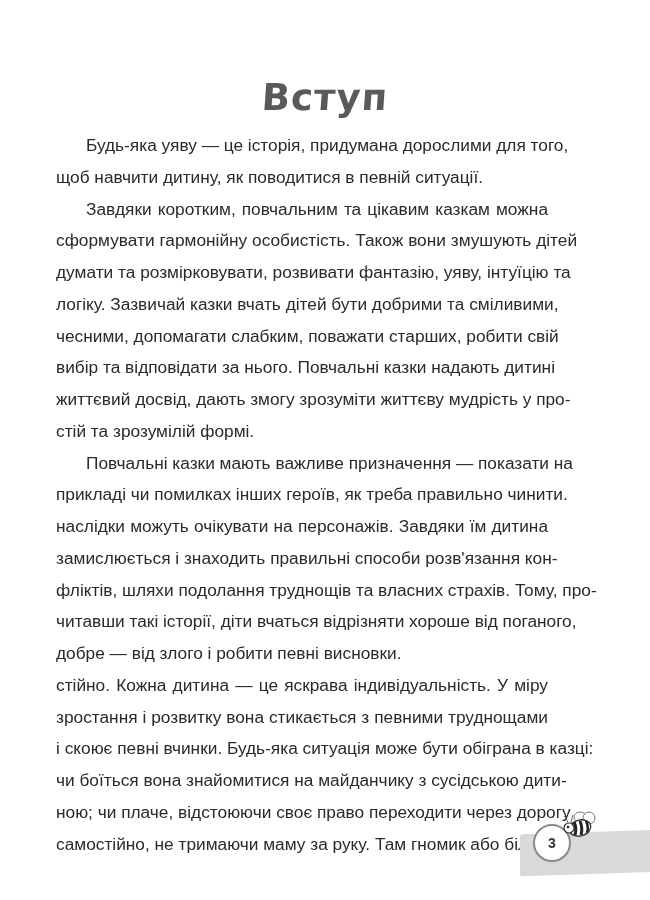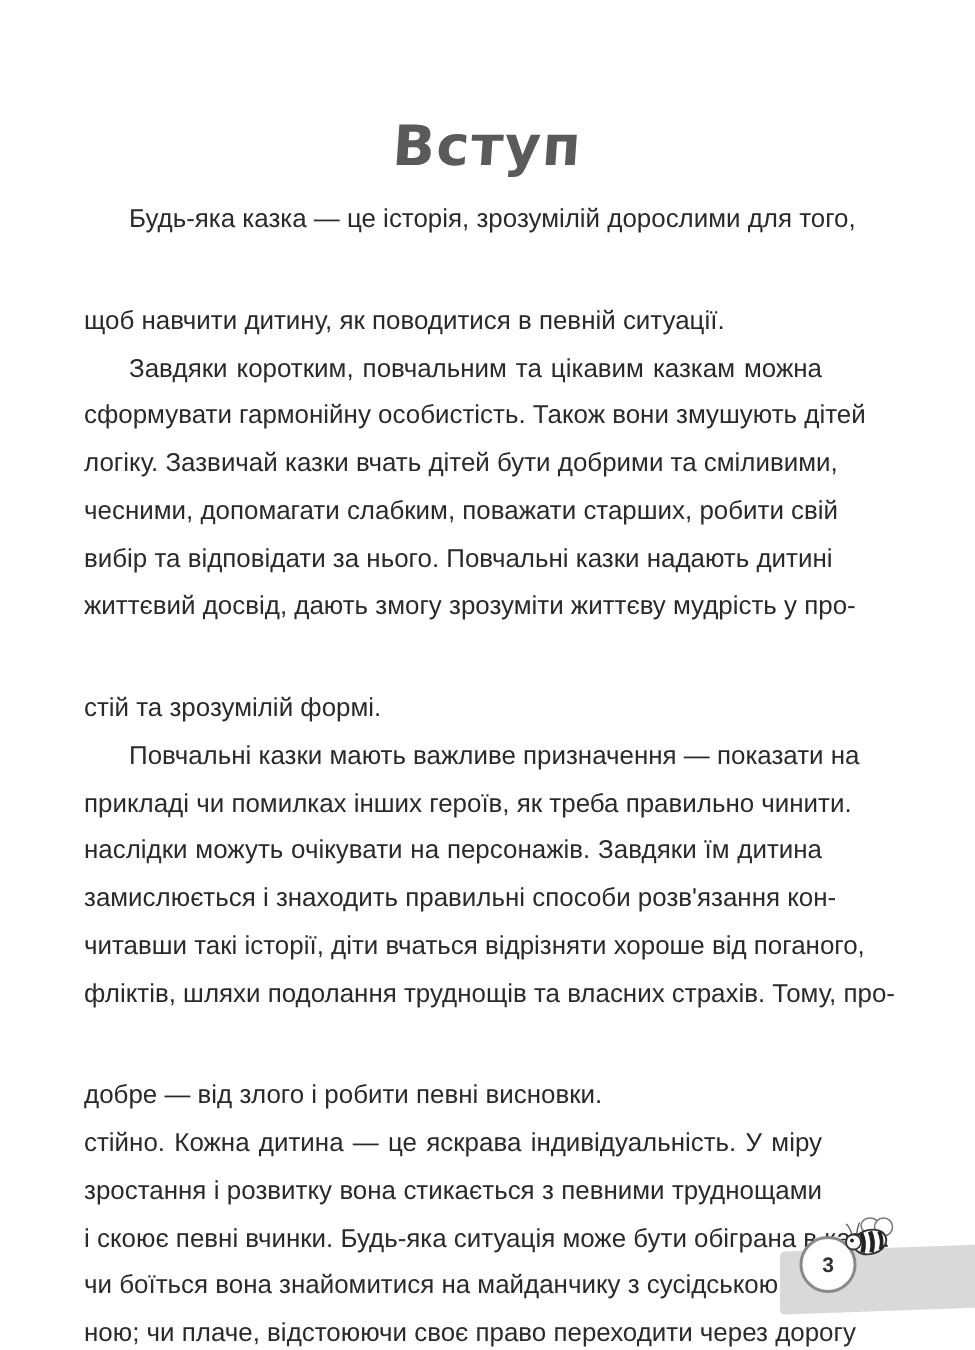--- a/index.html
+++ b/index.html
@@ -45,21 +45,20 @@
     .line {
       display: block;
       text-align: justify;
       text-align-last: justify;
       white-space: nowrap;
       height: 31.75px;
       overflow: visible;
     }
     .line.last {
       text-align-last: left;
-      margin-top: 36px;
     }
     .line.first {
       padding-left: 30px;
     }
     .footer-band {
       position: absolute;
       left: 520px;
       top: 832px;
       width: 140px;
       height: 42px;
@@ -95,41 +94,42 @@
 </head>
 <body>
 
 <div class="page">
 
   <div class="title">Вступ</div>
 
   <div class="body-text">
 
     <div class="para-block">
-      <span class="line first">Будь-яка казка — це історія, зрозумілій дорослими для того,</span>
+      <span class="line first">Будь-яка уяву — це історія, придумана дорослими для того,</span>
       <span class="line last">щоб навчити дитину, як поводитися в певній ситуації.</span>
     </div>
 
     <div class="para-block">
       <span class="line first">Завдяки коротким, повчальним та цікавим казкам можна</span>
       <span class="line">сформувати гармонійну особистість. Також вони змушують дітей</span>
+      <span class="line">думати та розмірковувати, розвивати фантазію, уяву, інтуїцію та</span>
       <span class="line">логіку. Зазвичай казки вчать дітей бути добрими та сміливими,</span>
       <span class="line">чесними, допомагати слабким, поважати старших, робити свій</span>
       <span class="line">вибір та відповідати за нього. Повчальні казки надають дитині</span>
       <span class="line">життєвий досвід, дають змогу зрозуміти життєву мудрість у про-</span>
       <span class="line last">стій та зрозумілій формі.</span>
     </div>
 
     <div class="para-block">
       <span class="line first">Повчальні казки мають важливе призначення — показати на</span>
       <span class="line">прикладі чи помилках інших героїв, як треба правильно чинити.</span>
       <span class="line">наслідки можуть очікувати на персонажів. Завдяки їм дитина</span>
       <span class="line">замислюється і знаходить правильні способи розв'язання кон-</span>
+      <span class="line">фліктів, шляхи подолання труднощів та власних страхів. Тому, про-</span>
       <span class="line">читавши такі історії, діти вчаться відрізняти хороше від поганого,</span>
-      <span class="line">фліктів, шляхи подолання труднощів та власних страхів. Тому, про-</span>
       <span class="line last">добре — від злого і робити певні висновки.</span>
     </div>
 
     <div class="para-block">
       <span class="line">стійно. Кожна дитина — це яскрава індивідуальність. У міру</span>
       <span class="line">зростання і розвитку вона стикається з певними труднощами</span>
       <span class="line">і скоює певні вчинки. Будь-яка ситуація може бути обіграна в казці:</span>
       <span class="line">чи боїться вона знайомитися на майданчику з сусідською дити-</span>
       <span class="line">ною; чи плаче, відстоюючи своє право переходити через дорогу</span>
       <span class="line">самостійно, не тримаючи маму за руку. Там гномик або білочка</span>

